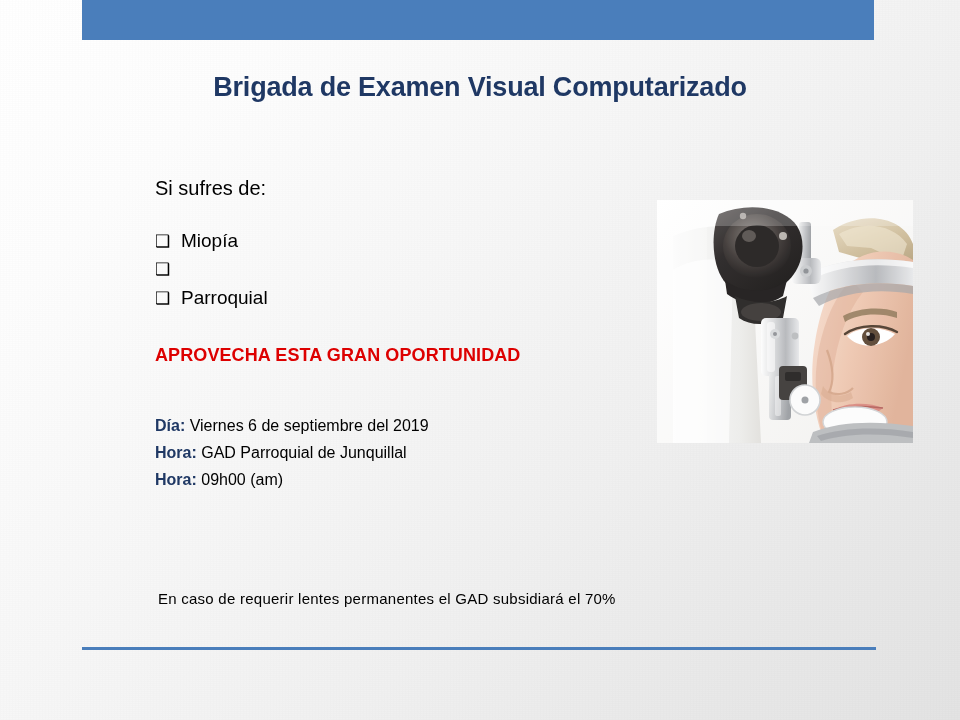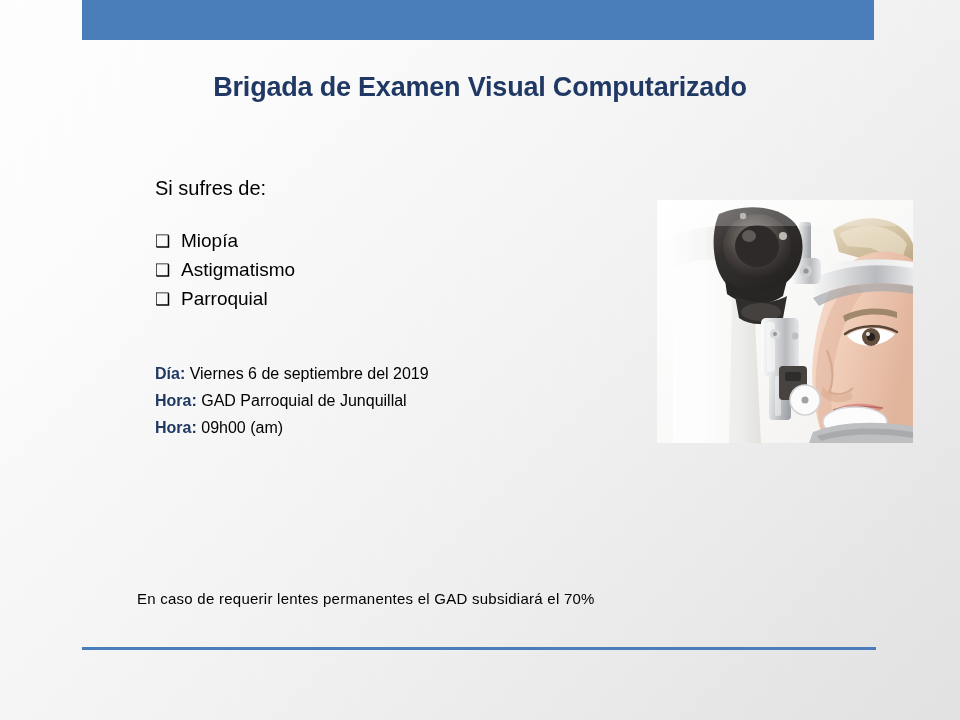--- a/index.html
+++ b/index.html
@@ -119,21 +119,21 @@
     white-space: nowrap;
   }
   .detail-label {
     font-weight: bold;
     color: #1f3864;
   }
 
   
   #footnote {
     position: absolute;
-    left: 137px;
+    left: 158px;
     top: 590px;
     font-size: 15px;
     color: #000;
     letter-spacing: .25px;
     white-space: nowrap;
   }
 
   
   #bottom-rule {
     position: absolute;
@@ -171,28 +171,28 @@
 
     <p class="lead">Si sufres de:</p>
 
     <ul class="cond-list">
       <li>
         <span class="cb">❑</span>
         <span>Miopía</span>
       </li>
       <li>
         <span class="cb">❑</span>
-        <span>Astigmatismo</span>
       </li>
       <li>
         <span class="cb">❑</span>
         <span>Parroquial</span>
       </li>
     </ul>
 
+    <div id="oportunidad">APROVECHA ESTA GRAN OPORTUNIDAD</div>
 
     <div id="details">
       <div class="detail-row">
         <span class="detail-label">Día:</span><span> Viernes 6 de septiembre del 2019</span>
       </div>
       <div class="detail-row">
         <span class="detail-label">Hora:</span><span>  GAD Parroquial de Junquillal</span>
       </div>
       <div class="detail-row">
         <span class="detail-label">Hora:</span><span> 09h00 (am)</span>

